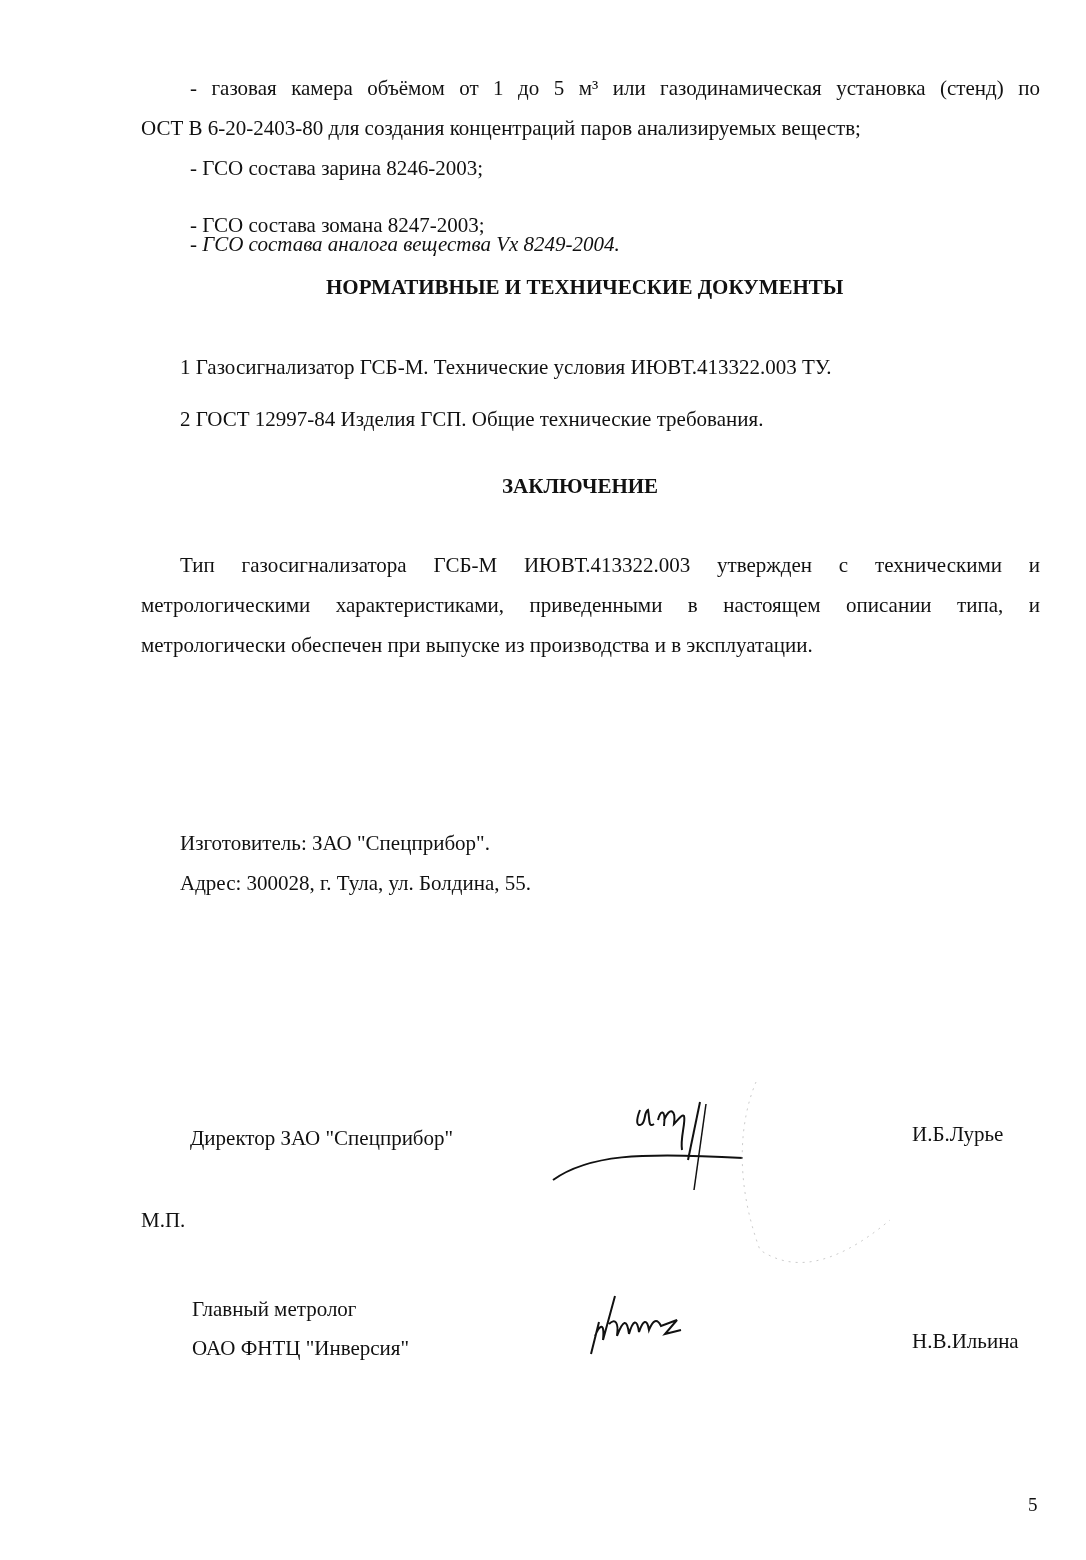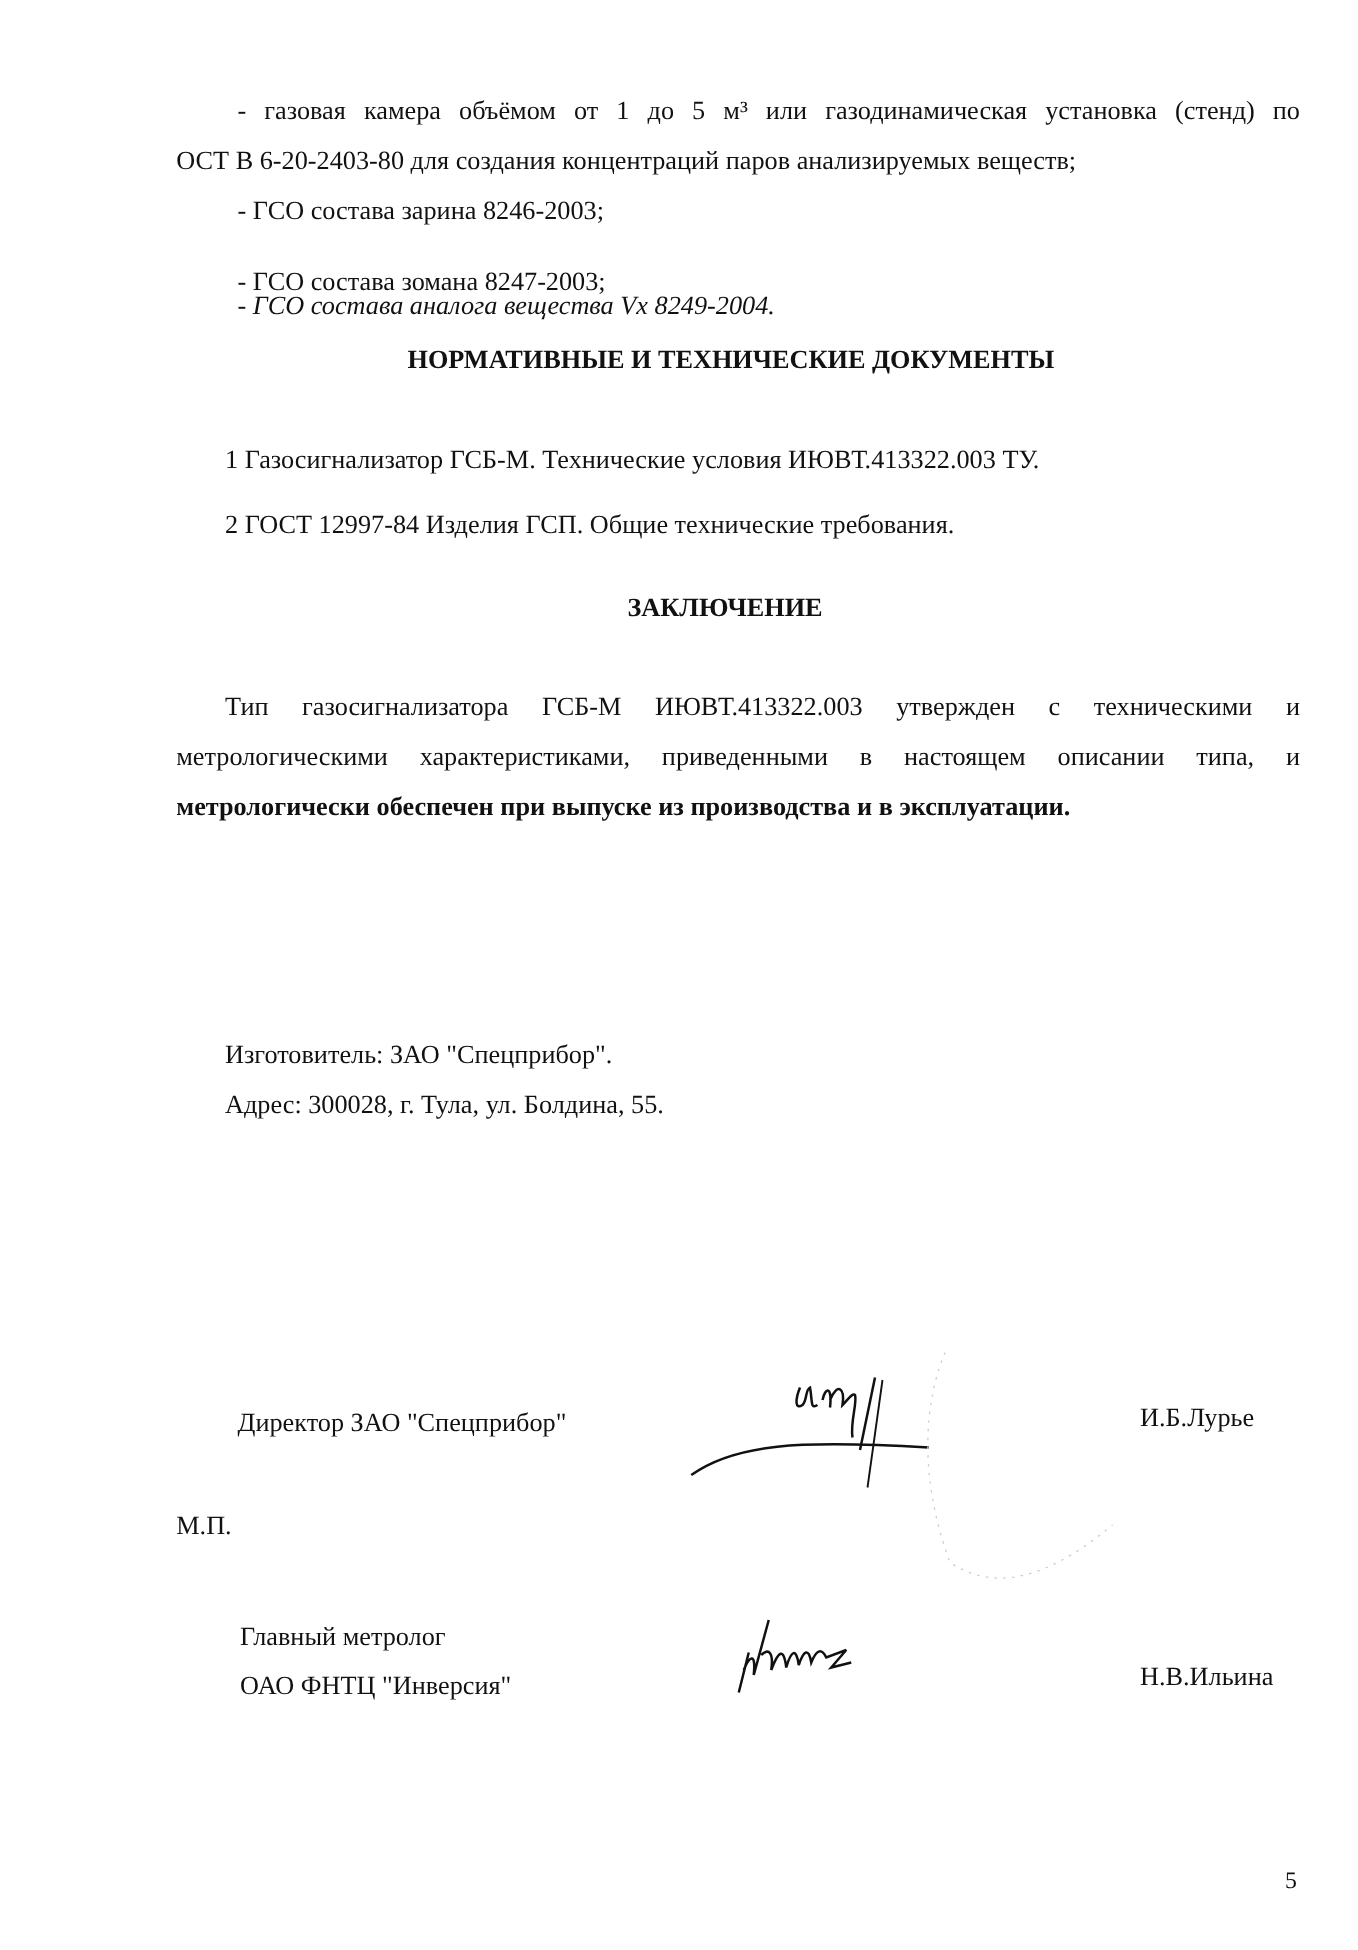--- a/index.html
+++ b/index.html
@@ -1,21 +1,21 @@
 <!DOCTYPE html>
 <html><head>
 <meta charset="utf-8">
 <style>
   html, body { margin: 0; padding: 0; background: #ffffff; }
   body { width: 1086px; height: 1560px; position: relative; overflow: hidden;
          font-family: "Liberation Serif", "DejaVu Serif", serif; color: #111111; font-size: 21px; }
   .abs { position: absolute; white-space: nowrap; }
   .para { position: absolute; left: 141px; width: 899px; text-align: justify; line-height: 40px; }
   .para .ln { display: block; text-align-last: justify; }
-  .para .ln.last { text-align-last: left; font-weight: bold; }
+  .para .ln.last { text-align-last: left; }
   .heading { position: absolute; font-weight: bold; white-space: nowrap; }
   .sig { position: absolute; }
   .page-num { position: absolute; left: 1028px; top: 1494px; font-size: 19px; }
 </style>
 </head>
 <body>
 
 <div class="abs" style="left:190px; top:76px; width:850px; text-align:justify; text-align-last:justify;">-  газовая камера объёмом от 1 до 5 м³ или газодинамическая установка (стенд) по</div>
 <div class="abs" style="left:141px; top:116px;">ОСТ В 6-20-2403-80 для создания концентраций паров анализируемых веществ;</div>
 <div class="abs" style="left:190px; top:156px;">-  ГСО состава зарина  8246-2003;</div>

